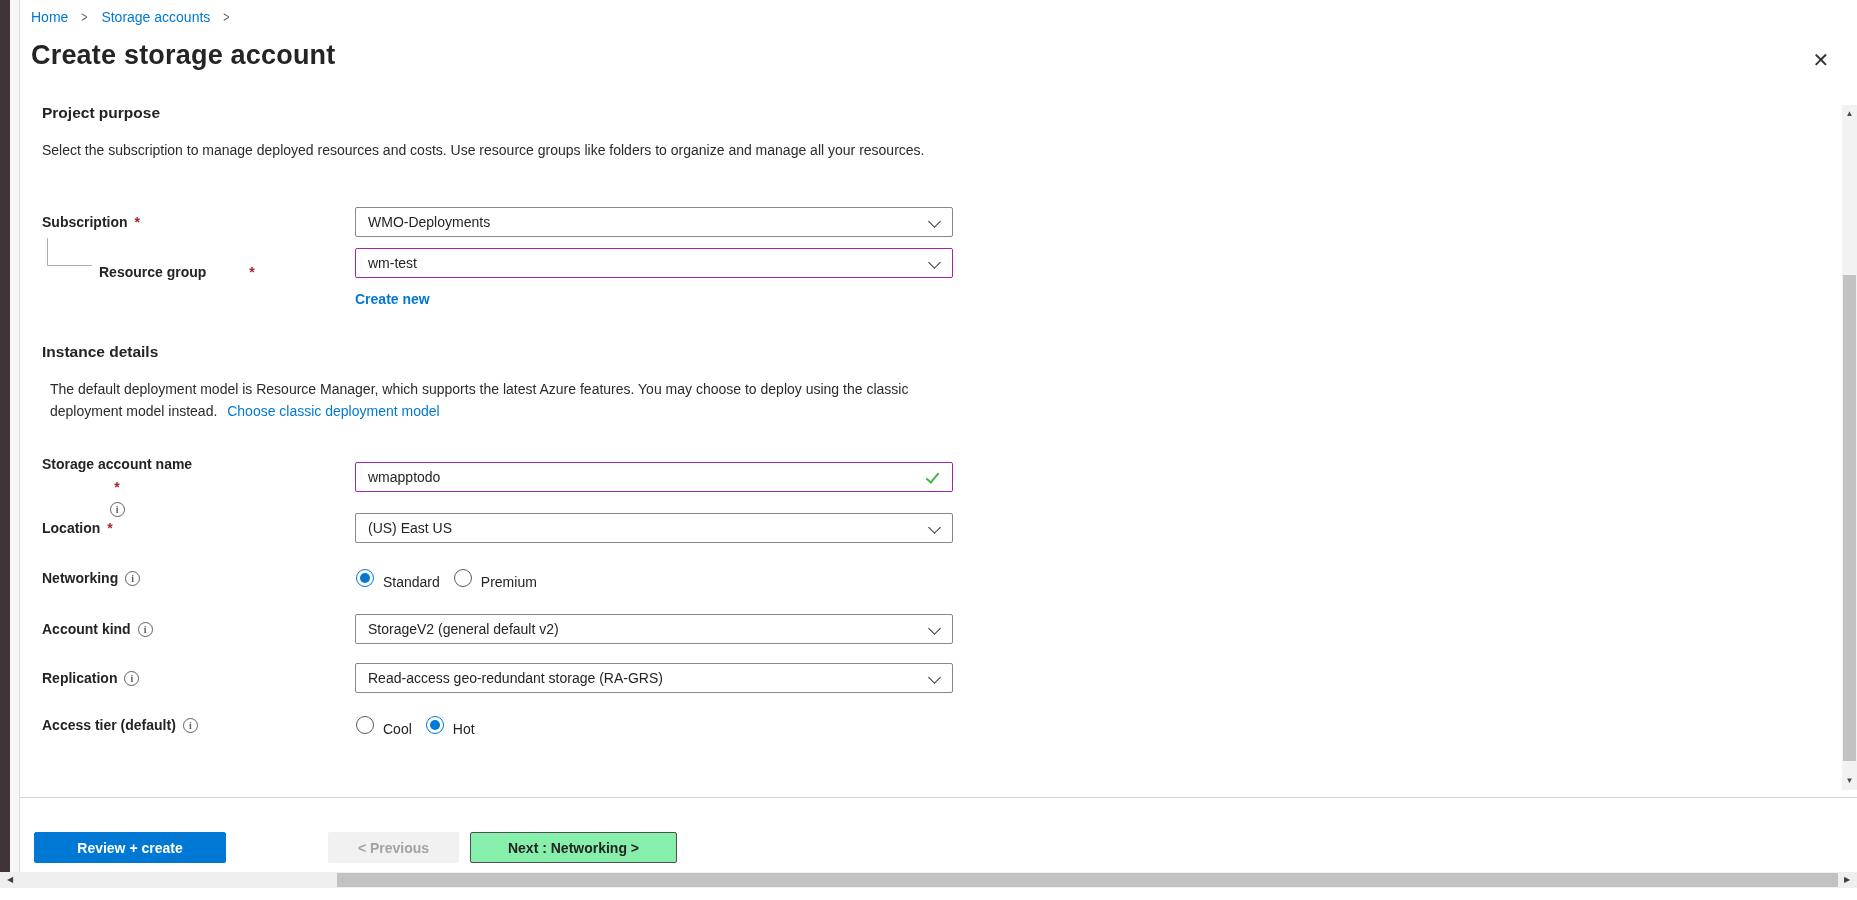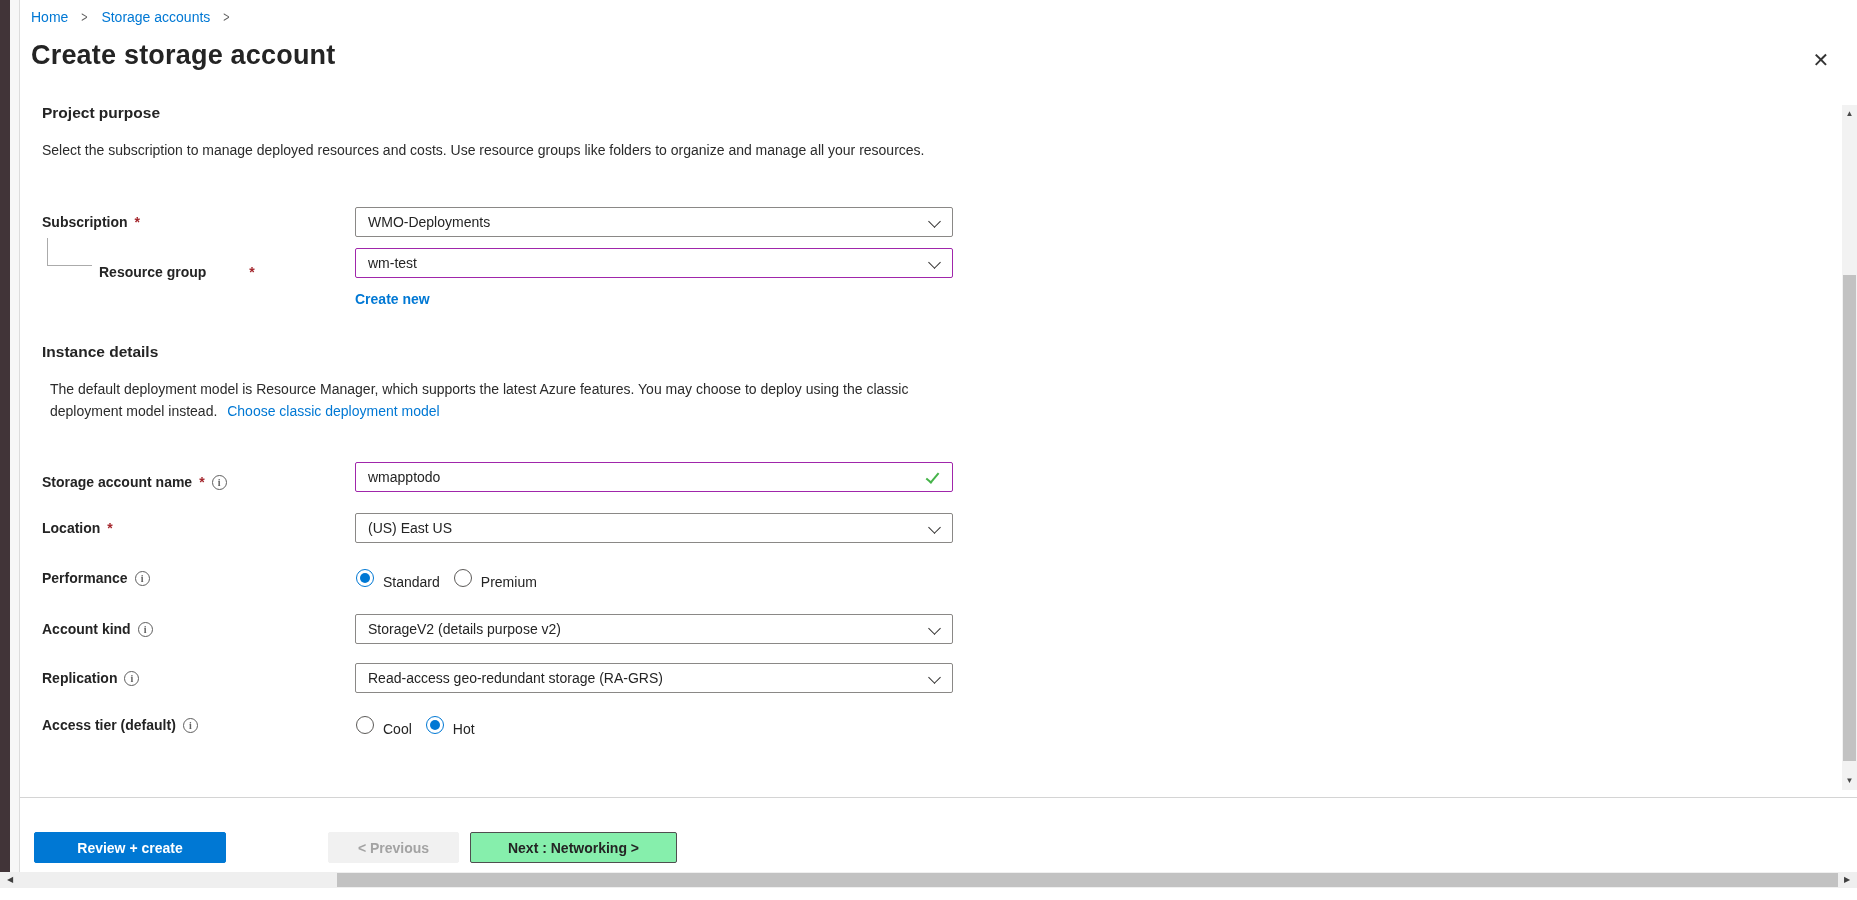--- a/index.html
+++ b/index.html
@@ -113,60 +113,60 @@
     <span class="chevron"></span>
   </div>
   <a class="link-under" style="top:291px;">Create new</a>
 
   <h2 class="sec-heading" style="top:343px;">Instance details</h2>
   <p class="sec-desc" style="top:378px; width:925px;margin-left:8px;">
     <span>The default deployment model is Resource Manager, which supports the latest Azure features. You may choose to deploy using the classic deployment model instead.</span>
     <span class="inline-link" style="margin-left:6px;">Choose classic deployment model</span>
   </p>
 
-  <div class="row-label" style="top:467px;">
+  <div class="row-label" style="top:456px;flex-direction:column;">
     <span>Storage account name</span>
       <span class="req">*</span>
     <span class="info-icon">i</span>
   </div>
   <div class="field-box modified" style="top:462px; cursor:text;">
     <span>wmapptodo</span>
     <span class="valid-check"></span>
   </div>
 
   <div class="row-label" style="top:513px;">
     <span>Location</span>
       <span class="req">*</span>
   </div>
   <div class="field-box" style="top:513px;">
     <span>(US) East US</span>
     <span class="chevron"></span>
   </div>
 
   <div class="row-label" style="top:563px;">
-    <span>Performance</span>
+    <span>Networking</span>
     <span class="info-icon">i</span>
   </div>
   <div class="radio-group" style="top:563px;">
     <span class="radio-opt">
       <span class="radio selected"></span>
       <span class="radio-text">Standard</span>
     </span>
     <span class="radio-opt">
       <span class="radio"></span>
       <span class="radio-text">Premium</span>
     </span>
   </div>
 
   <div class="row-label" style="top:614px;">
     <span>Account kind</span>
     <span class="info-icon">i</span>
   </div>
   <div class="field-box" style="top:614px;">
-    <span>StorageV2 (details purpose v2)</span>
+    <span>StorageV2 (general default v2)</span>
     <span class="chevron"></span>
   </div>
 
   <div class="row-label" style="top:663px;">
     <span>Replication</span>
     <span class="info-icon">i</span>
   </div>
   <div class="field-box" style="top:663px;">
     <span>Read-access geo-redundant storage (RA-GRS)</span>
     <span class="chevron"></span>

